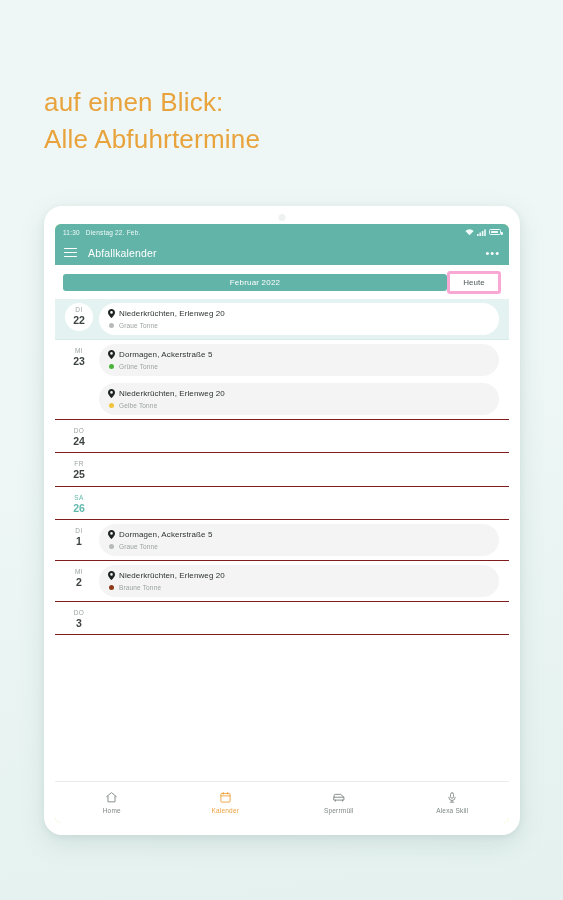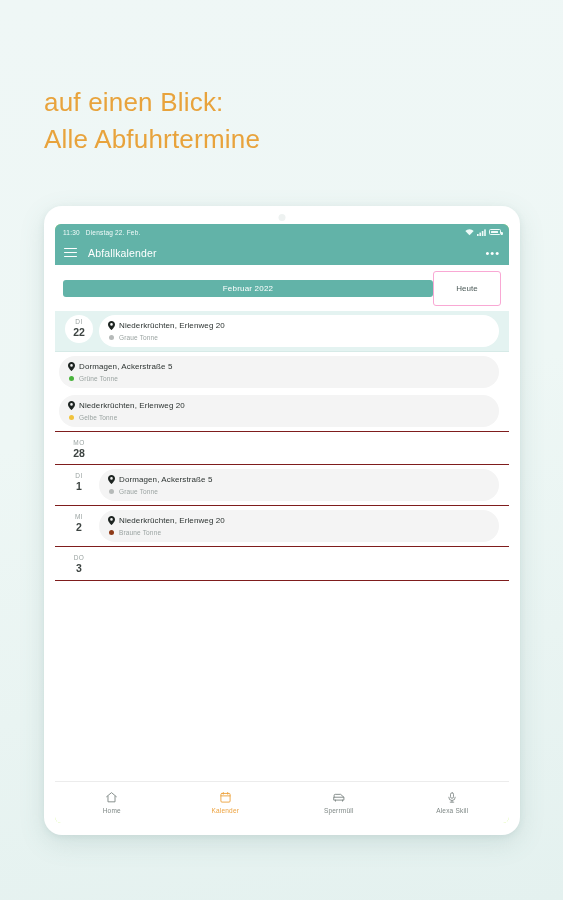--- a/index.html
+++ b/index.html
@@ -166,28 +166,28 @@
     color: #ffffff;
     border-radius: 3px;
     text-align: center;
     font-size: 8px;
     padding: 4px 0;
     letter-spacing: 0.2px;
     cursor: pointer;
   }
   .today-btn {
     flex: 0 0 auto;
-    width: 68px;
-    border: 1px solid #f9a8d4;
+    width: 54px;
+    border: 3px solid #f9a8d4;
     border-radius: 3px;
     background: #ffffff;
     color: #4c5a58;
     text-align: center;
     font-size: 8px;
-    padding: 12px 0;
+    padding: 4px 0;
     cursor: pointer;
   }
 
   
   .daylist {
     flex: 1 1 auto;
     overflow: hidden;
     background: #ffffff;
   }
 
@@ -379,20 +379,24 @@
                 <span>Niederkrüchten, Erlenweg 20</span>
               </div>
               <div class="ev-line2">
                 <span class="dot" style="background: rgb(182, 186, 185);"></span>
                 <span>Graue Tonne</span>
               </div>
             </div>
           </div>
         </div>
         <div class="dayrow">
+          <div class="daycell">
+            <div class="dow">MI</div>
+            <div class="dnum">23</div>
+          </div>
           <div class="events">
             <div class="event">
               <div class="ev-line1">
                 <svg class="pin" width="7" height="9" viewBox="0 0 7 9">
                   <path d="M3.5 0C1.6 0 0 1.5 0 3.4 0 5.9 3.5 9 3.5 9S7 5.9 7 3.4C7 1.5 5.4 0 3.5 0zm0 4.7a1.3 1.3 0 1 1 0-2.6 1.3 1.3 0 0 1 0 2.6z" fill="#1d2421"></path>
                 </svg>
                 <span>Dormagen, Ackerstraße 5</span>
               </div>
               <div class="ev-line2">
                 <span class="dot" style="background: rgb(73, 179, 60);"></span>
@@ -408,22 +412,36 @@
               </div>
               <div class="ev-line2">
                 <span class="dot" style="background: rgb(241, 195, 61);"></span>
                 <span>Gelbe Tonne</span>
               </div>
             </div>
           </div>
         </div>
         <div class="dayrow">
           <div class="daycell">
-            <div class="dow">MO</div>
-            <div class="dnum">28</div>
+            <div class="dow">DO</div>
+            <div class="dnum">24</div>
+          </div>
+          <div class="events"></div>
+        </div>
+        <div class="dayrow">
+          <div class="daycell">
+            <div class="dow">FR</div>
+            <div class="dnum">25</div>
+          </div>
+          <div class="events"></div>
+        </div>
+        <div class="dayrow">
+          <div class="daycell weekend">
+            <div class="dow">SA</div>
+            <div class="dnum">26</div>
           </div>
           <div class="events"></div>
         </div>
         <div class="dayrow">
           <div class="daycell">
             <div class="dow">DI</div>
             <div class="dnum">1</div>
           </div>
           <div class="events">
             <div class="event">

